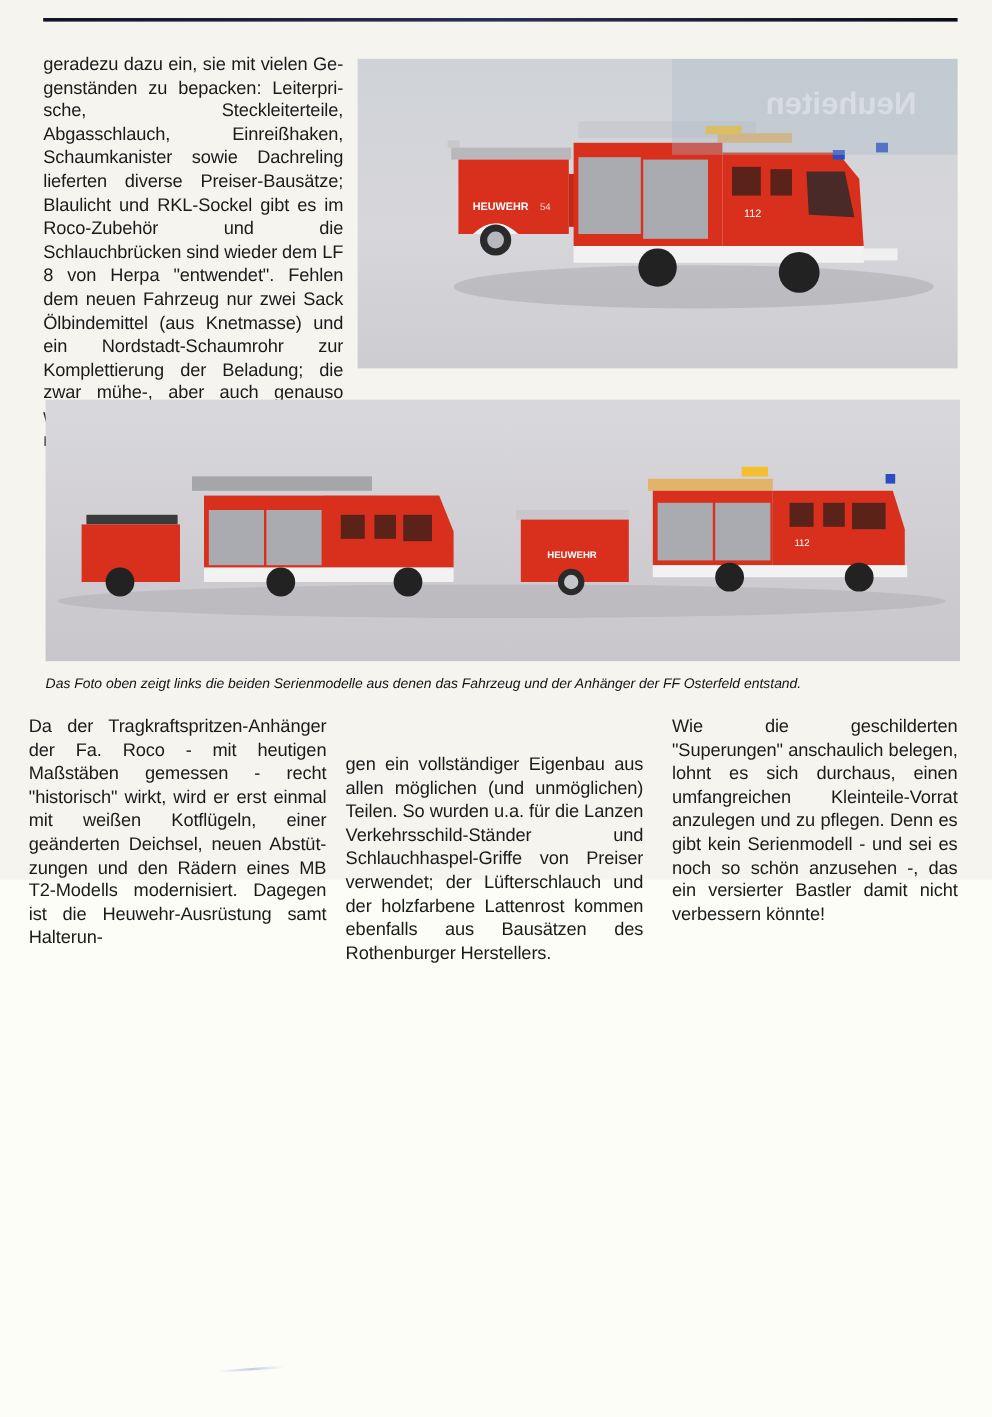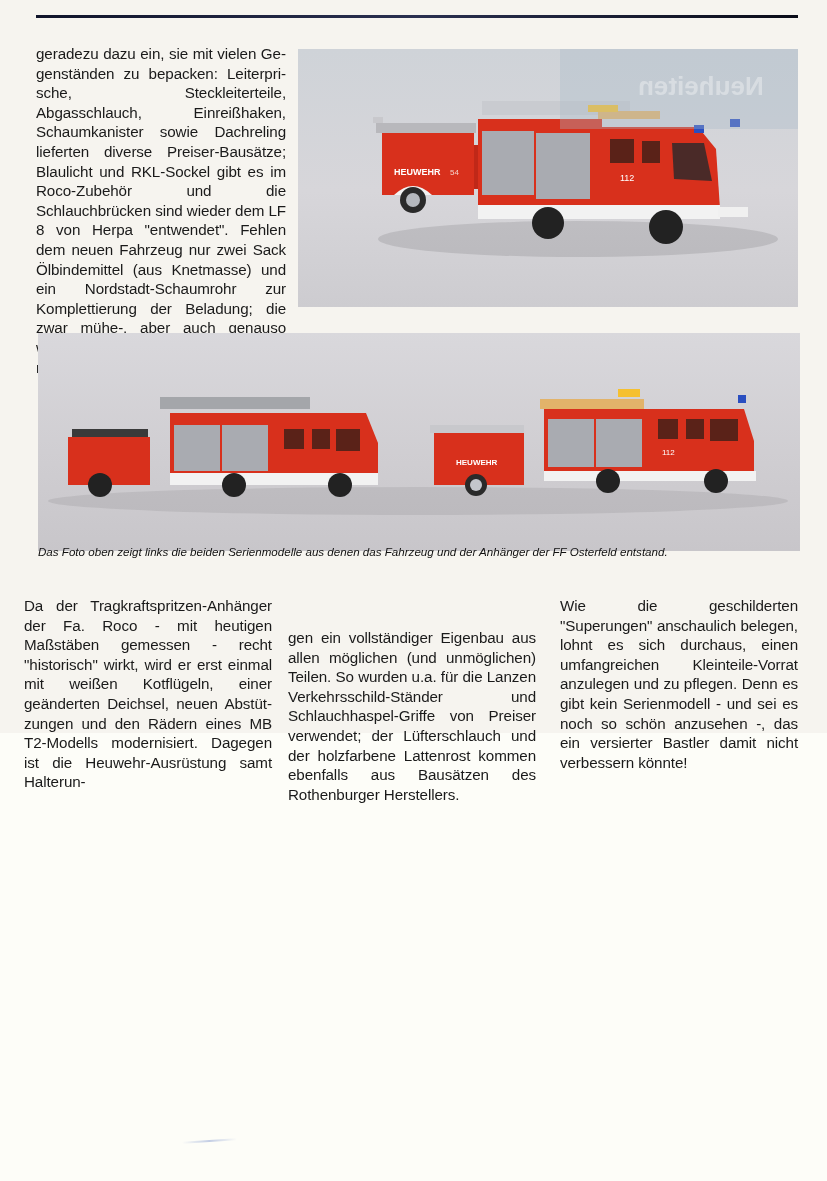--- a/index.html
+++ b/index.html
@@ -34,21 +34,21 @@
     #photo-top { left: 298px; top: 49px; width: 500px; height: 258px;
       background: linear-gradient(180deg, #cfd3d8 0%, #d7d6da 55%, #cdccd0 100%); }
     #photo-wide { left: 38px; top: 333px; width: 762px; height: 218px; }
 
     .ghost {
       position: absolute; font-family: "Liberation Sans", sans-serif;
       font-weight: bold; color: rgba(255,255,255,0.35);
       transform: scaleX(-1); font-size: 26px;
     }
     .caption {
-      position: absolute; left: 38px; top: 545px; width: 760px;
+      position: absolute; left: 38px; top: 563px; width: 760px;
       font-style: italic; font-size: 11.6px; color: #111;
     }
     .smudge {
       position: absolute; height: 2px; border-radius: 2px;
       background: linear-gradient(90deg, rgba(180,190,220,0), rgba(170,185,220,0.7), rgba(180,190,220,0));
     }
     svg text { font-family: "Liberation Sans", sans-serif; }
   </style>
 </head>
 <body>

